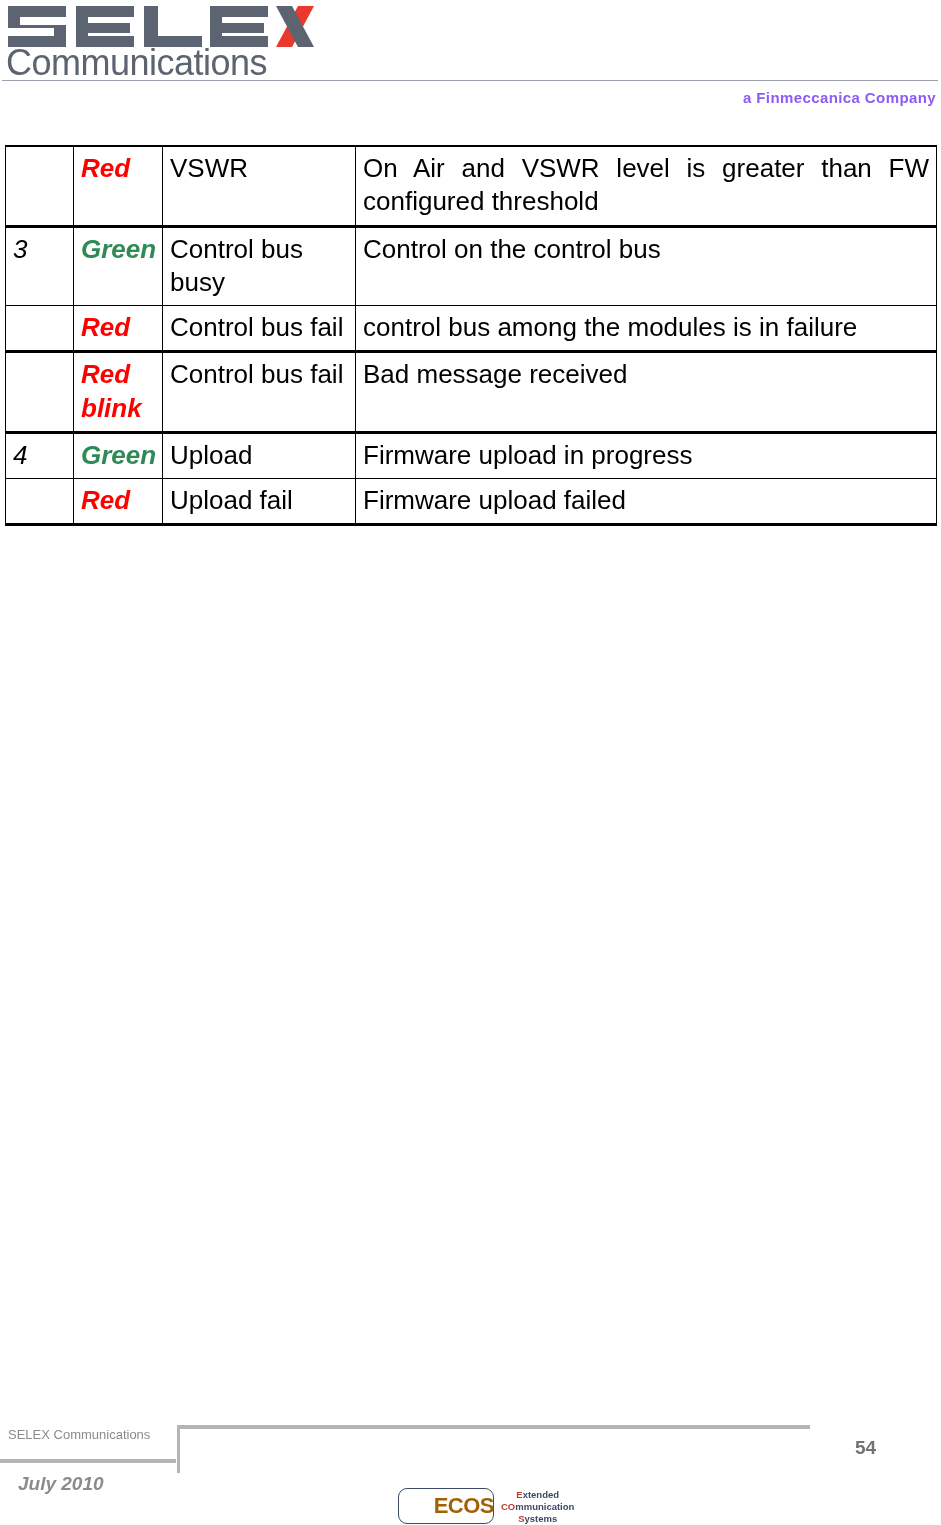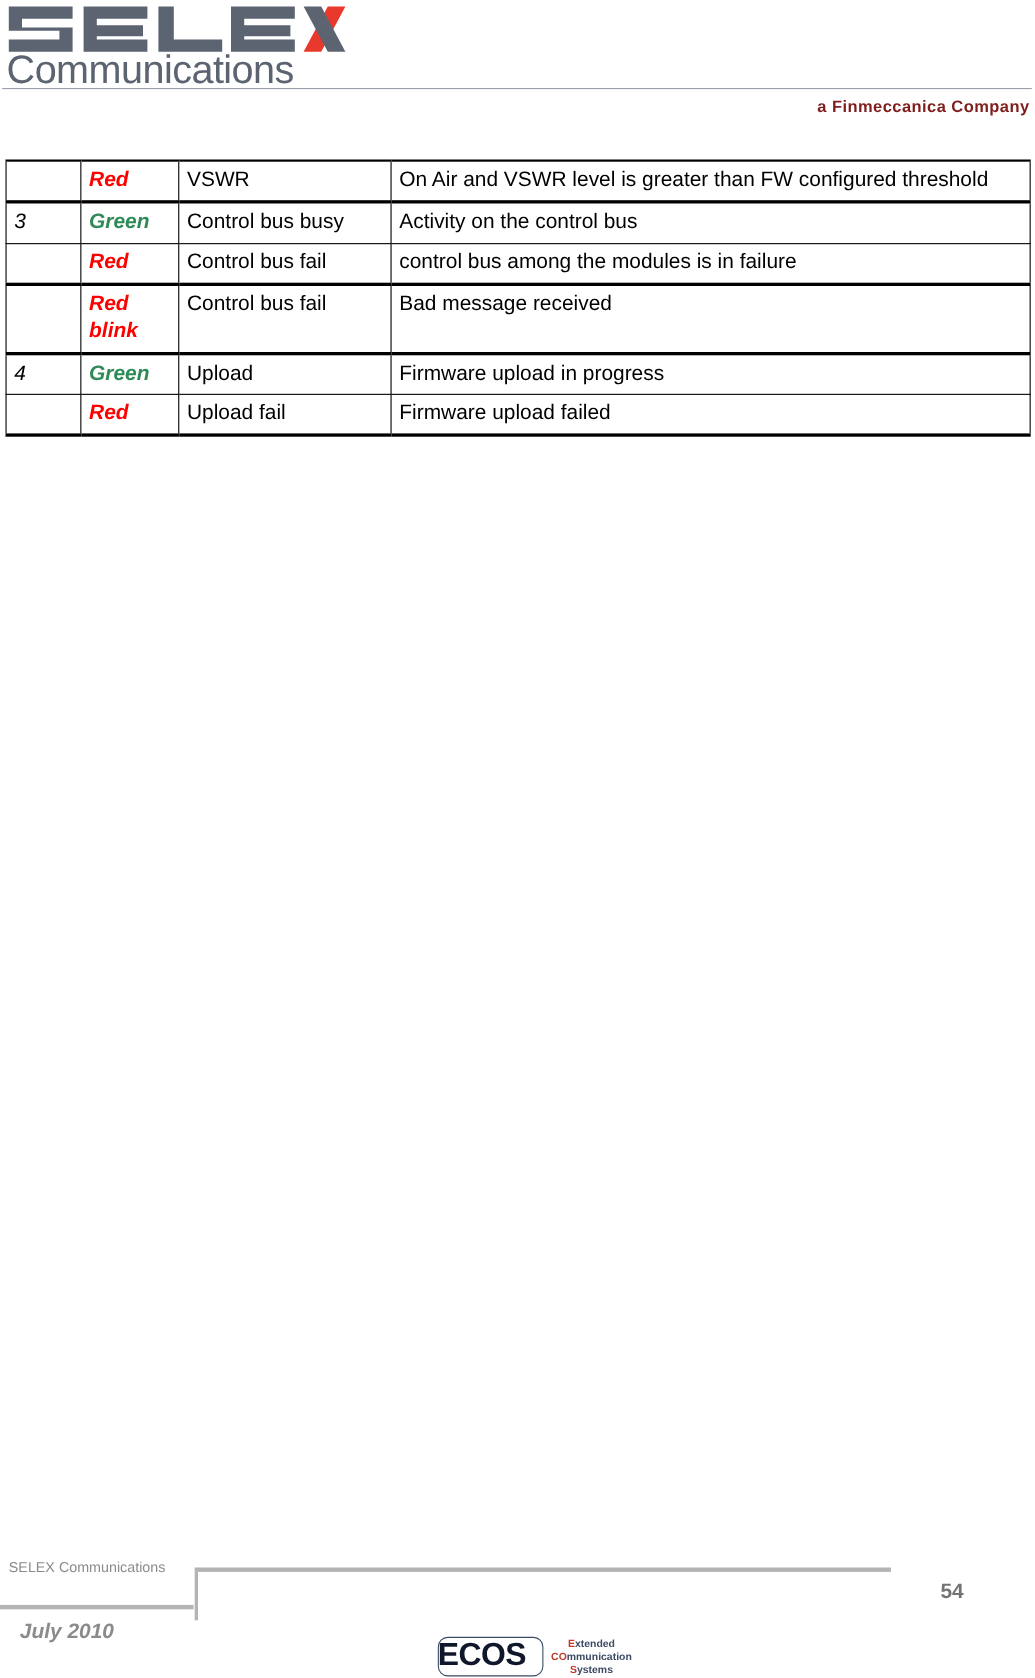--- a/index.html
+++ b/index.html
@@ -43,41 +43,41 @@
     background: #9aa0ab;
   }
   .finmeccanica {
     position: absolute;
     right: 5px;
     top: 89px;
     font-family: "Liberation Sans", sans-serif;
     font-size: 15px;
     font-weight: bold;
     letter-spacing: 0.4px;
-    color: #7f1d1d;
+    color: #8b5cf6;
     white-space: nowrap;
   }
 
   
   .table-wrap {
     position: absolute;
     left: 5px;
     top: 145px;
     width: 931px;
   }
   table.led-table {
     border-collapse: collapse;
     width: 931px;
     table-layout: fixed;
   }
   table.led-table td {
     border: 1px solid #000000;
     padding: 5px 7px 6px 7px;
     vertical-align: top;
-    font-size: 19px;
+    font-size: 26px;
     line-height: 1.28;
     font-family: "Liberation Sans", sans-serif;
   }
   
   col.c-num   { width: 68px; }
   col.c-color { width: 89px; }
   col.c-name  { width: 193px; }
   col.c-desc  { width: 581px; }
 
   td.cell-num {
@@ -111,21 +111,21 @@
   .page-footer {
     position: absolute;
     left: 0;
     bottom: 0;
     width: 941px;
     height: 110px;
   }
   .footer-company {
     position: absolute;
     left: 8px;
-    top: 2px;
+    top: 12px;
     width: 160px;
     font-size: 13px;
     color: #8b8b8b;
     font-family: "Liberation Sans", sans-serif;
     white-space: nowrap;
   }
   .footer-left-rule {
     position: absolute;
     left: 0px;
     top: 44px;
@@ -201,26 +201,26 @@
     border-radius: 9px;
     box-sizing: border-box;
   }
   .ecos-word {
     position: absolute;
     left: 0;
     top: 0;
     width: 96px;
     height: 36px;
     line-height: 35px;
-    text-align: left;
-    font-family: "Liberation Sans", sans-serif;
-    font-size: 29px;
+    text-align: right;
+    font-family: "Liberation Sans", sans-serif;
+    font-size: 22px;
     font-weight: bold;
     letter-spacing: -0.5px;
-    color: #0f172a;
+    color: #a16207;
   }
   .ecos-tagline {
     position: absolute;
     left: 103px;
     top: 1px;
     font-family: "Liberation Sans", sans-serif;
     font-size: 9.5px;
     font-weight: bold;
     line-height: 1.28;
     color: #3c4a63;
@@ -274,21 +274,21 @@
           </td>
           <td class="cell-name">VSWR</td>
           <td class="cell-desc justify">On Air and VSWR level is greater than FW configured threshold</td>
         </tr>
         <tr class="group-start">
           <td class="cell-num">3</td>
           <td class="cell-color is-green">
             <span class="blink-line">Green</span>
           </td>
           <td class="cell-name">Control bus busy</td>
-          <td class="cell-desc">Activity on the control bus</td>
+          <td class="cell-desc">Control on the control bus</td>
         </tr>
         <tr>
           <td class="cell-num"></td>
           <td class="cell-color is-red">
             <span class="blink-line">Red</span>
           </td>
           <td class="cell-name">Control bus fail</td>
           <td class="cell-desc">control bus among the modules is in failure</td>
         </tr>
         <tr class="group-start">

